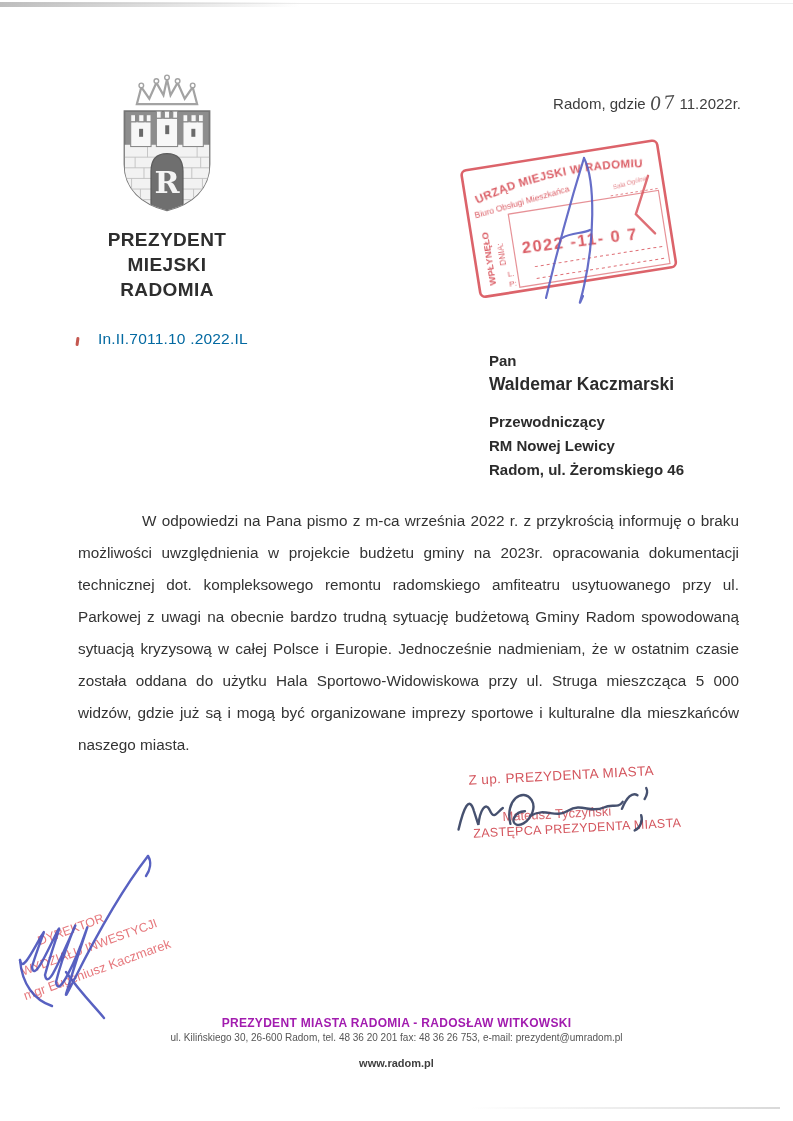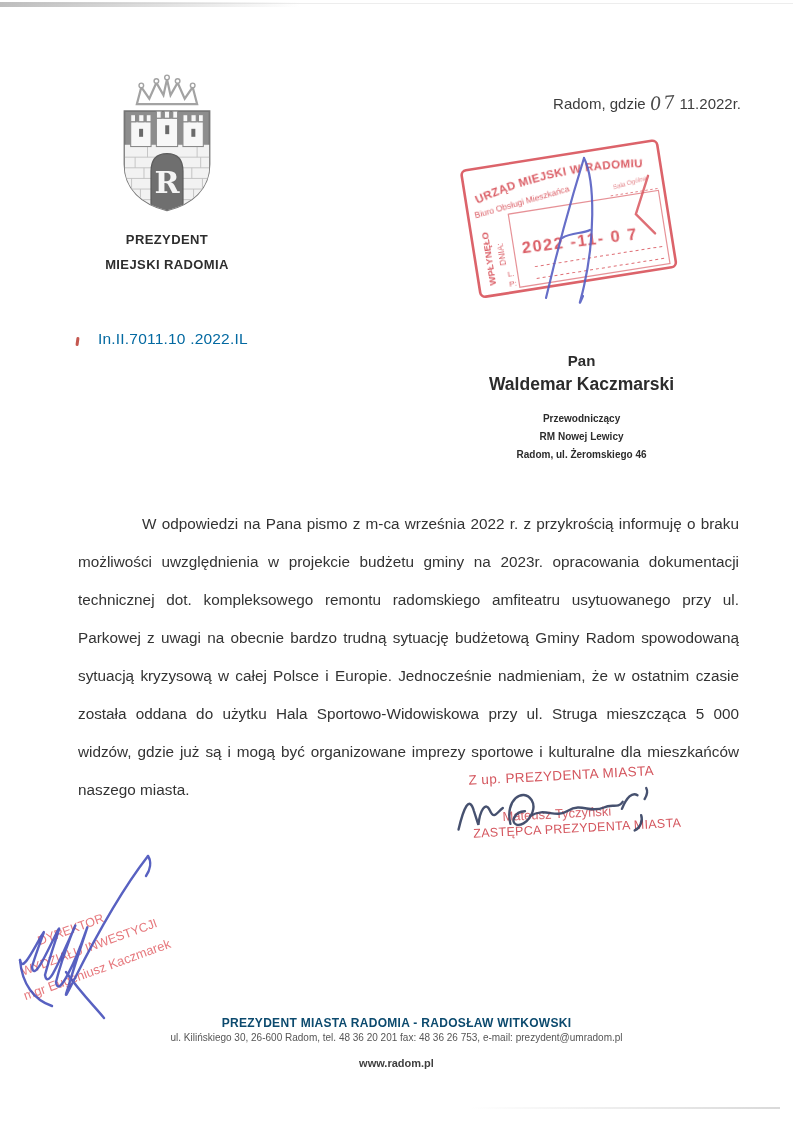--- a/index.html
+++ b/index.html
@@ -10,66 +10,66 @@
   
   .scan-edge-top{position:absolute;left:0;top:2px;width:300px;height:5px;
     background:linear-gradient(to right,#bdbdbd,rgba(255,255,255,0));}
   .scan-edge-top-thin{position:absolute;left:0;top:3px;width:100%;height:1px;background:#ededed;}
   .scan-edge-bottom{position:absolute;left:470px;bottom:12px;width:310px;height:2px;
     background:linear-gradient(to right,rgba(230,230,230,0),#d9d9d9);}
 
   
   .letterhead{position:absolute;left:92px;top:64px;width:150px;text-align:center;}
   .crest-svg{display:block;margin:0 auto;}
-  .letterhead-title{margin-top:5px;font-weight:bold;font-size:13px;line-height:25px;
+  .letterhead-title{margin-top:5px;font-weight:bold;font-size:19px;line-height:25px;
     color:#2e2e2e;letter-spacing:0.4px;}
 
   
   .date-line{position:absolute;right:52px;top:92px;font-size:15px;color:#3d3d3d;}
   .handwritten-day{font-family:"DejaVu Serif", serif;font-style:italic;font-size:18px;
     display:inline-block;transform:rotate(-5deg);color:#4b4b4b;letter-spacing:2px;margin:0 3px 0 4px;}
 
   
   .office-stamp{position:absolute;left:466px;top:142px;transform:rotate(-9deg);z-index:2;}
   .paraph-svg{position:absolute;left:532px;top:146px;z-index:3;}
 
   
   .reference{position:absolute;left:98px;top:330px;font-size:15.5px;color:#0369a1;letter-spacing:0.2px;}
   .red-pen-mark{position:absolute;left:76px;top:337px;width:3px;height:9px;background:#c4574f;
     border-radius:2px;transform:rotate(8deg);}
 
   
-  .recipient{position:absolute;left:489px;top:352px;color:#2c2c2c;font-weight:bold;text-align:center;}
+  .recipient{position:absolute;left:489px;top:352px;color:#2c2c2c;font-weight:bold;}
   .r-salutation{font-size:15px;margin-bottom:5px;}
   .r-name{font-size:17.5px;margin-bottom:18px;}
-  .r-small{font-size:10px;margin-bottom:7px;}
-
-  
-  .body-text{position:absolute;left:78px;top:490px;width:661px;font-size:15.3px;line-height:38px;
+  .r-small{font-size:15px;margin-bottom:7px;}
+
+  
+  .body-text{position:absolute;left:78px;top:490px;width:661px;font-size:15.3px;line-height:32px;
     text-align:justify;text-indent:64px;color:#333333;}
 
   
   .sig-block{position:absolute;left:470px;top:766px;width:260px;height:78px;
     transform:rotate(-3deg);color:#d4565e;z-index:2;}
   .sig-auth{font-size:13.5px;letter-spacing:0.4px;}
   .sig-name{position:absolute;left:32px;top:38px;font-size:13px;opacity:0.92;}
   .sig-title{position:absolute;left:2px;top:54px;font-size:12.5px;letter-spacing:0.3px;}
   .deputy-sig-svg{position:absolute;left:450px;top:780px;z-index:3;transform:rotate(-2deg);}
 
   
   .director-stamp{position:absolute;left:10px;top:940px;width:220px;transform:rotate(-20deg);
     transform-origin:0 0;color:rgba(225,90,96,0.82);font-size:12.5px;line-height:23px;z-index:2;}
   .ds-l1{margin-left:26px;}
   .ds-l2{margin-left:0;}
   .ds-l3{margin-left:-6px;font-size:13px;}
   .director-sig-svg{position:absolute;left:0px;top:852px;z-index:3;}
 
   
   .footer{position:absolute;left:0;top:1016px;width:100%;text-align:center;color:#474747;}
-  .footer-line1{font-weight:bold;font-size:12px;letter-spacing:0.3px;color:#0c4a6e;}
+  .footer-line1{font-weight:bold;font-size:12px;letter-spacing:0.3px;color:#a21caf;}
   .footer-line2{font-size:10px;margin-top:2px;color:#555;}
   .footer-line3{font-weight:bold;font-size:11px;margin-top:14px;color:#3f3f3f;}
 
   .stamp-red-text{fill:#d9565e;}
 </style>
 </head>
 <body>
 
 <div class="page">
 

